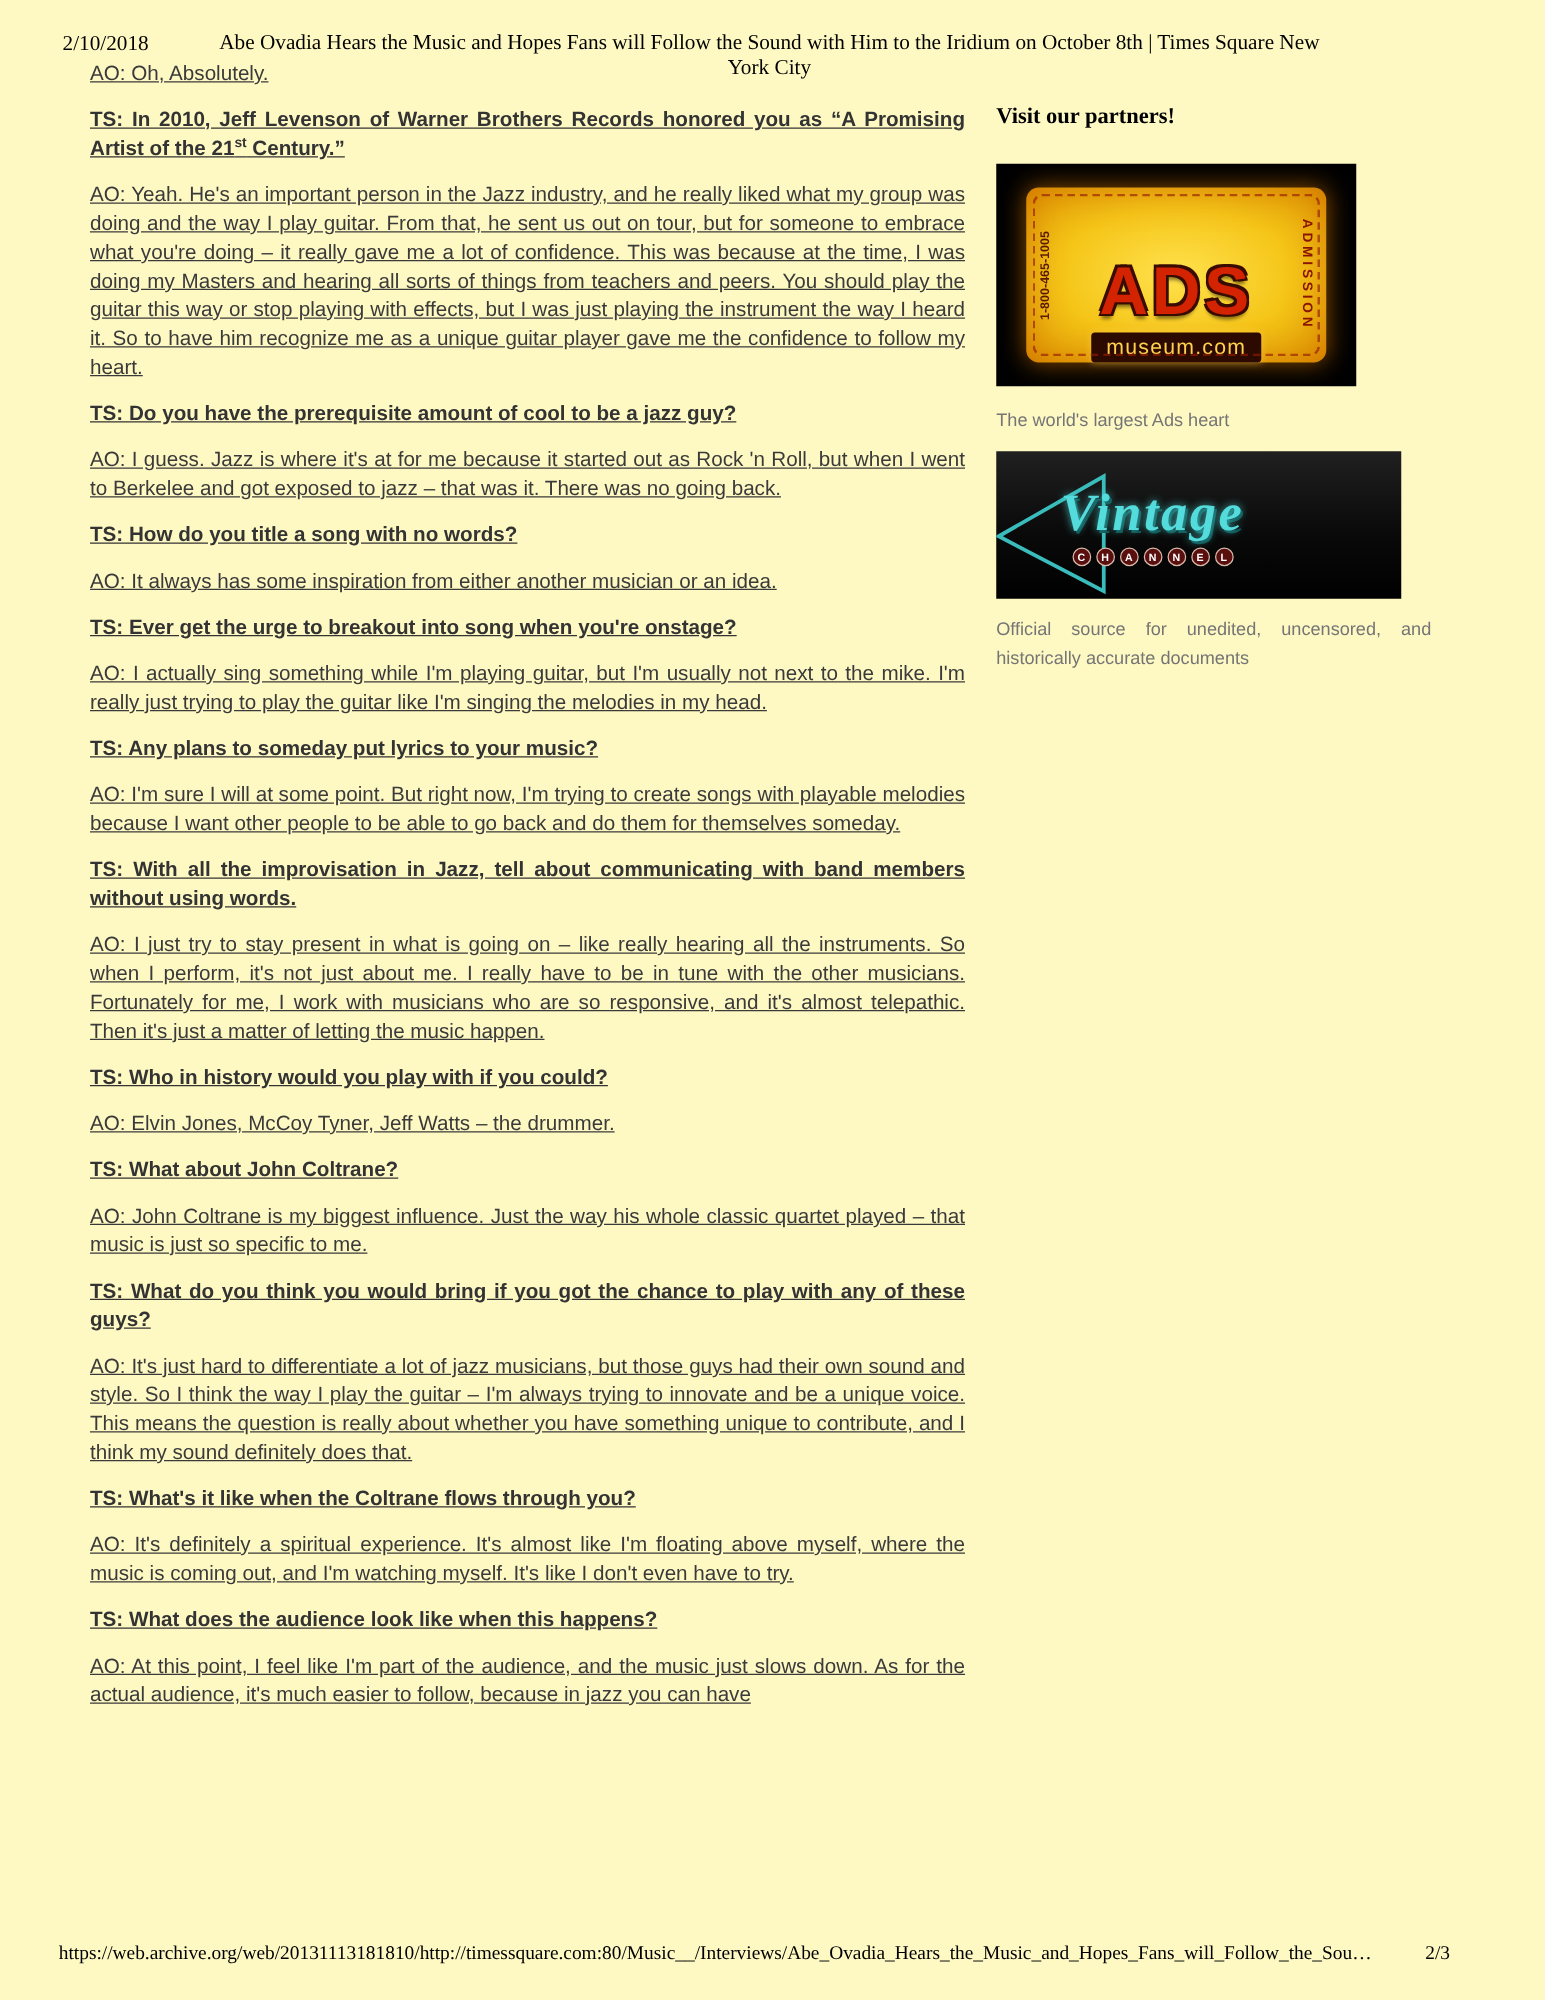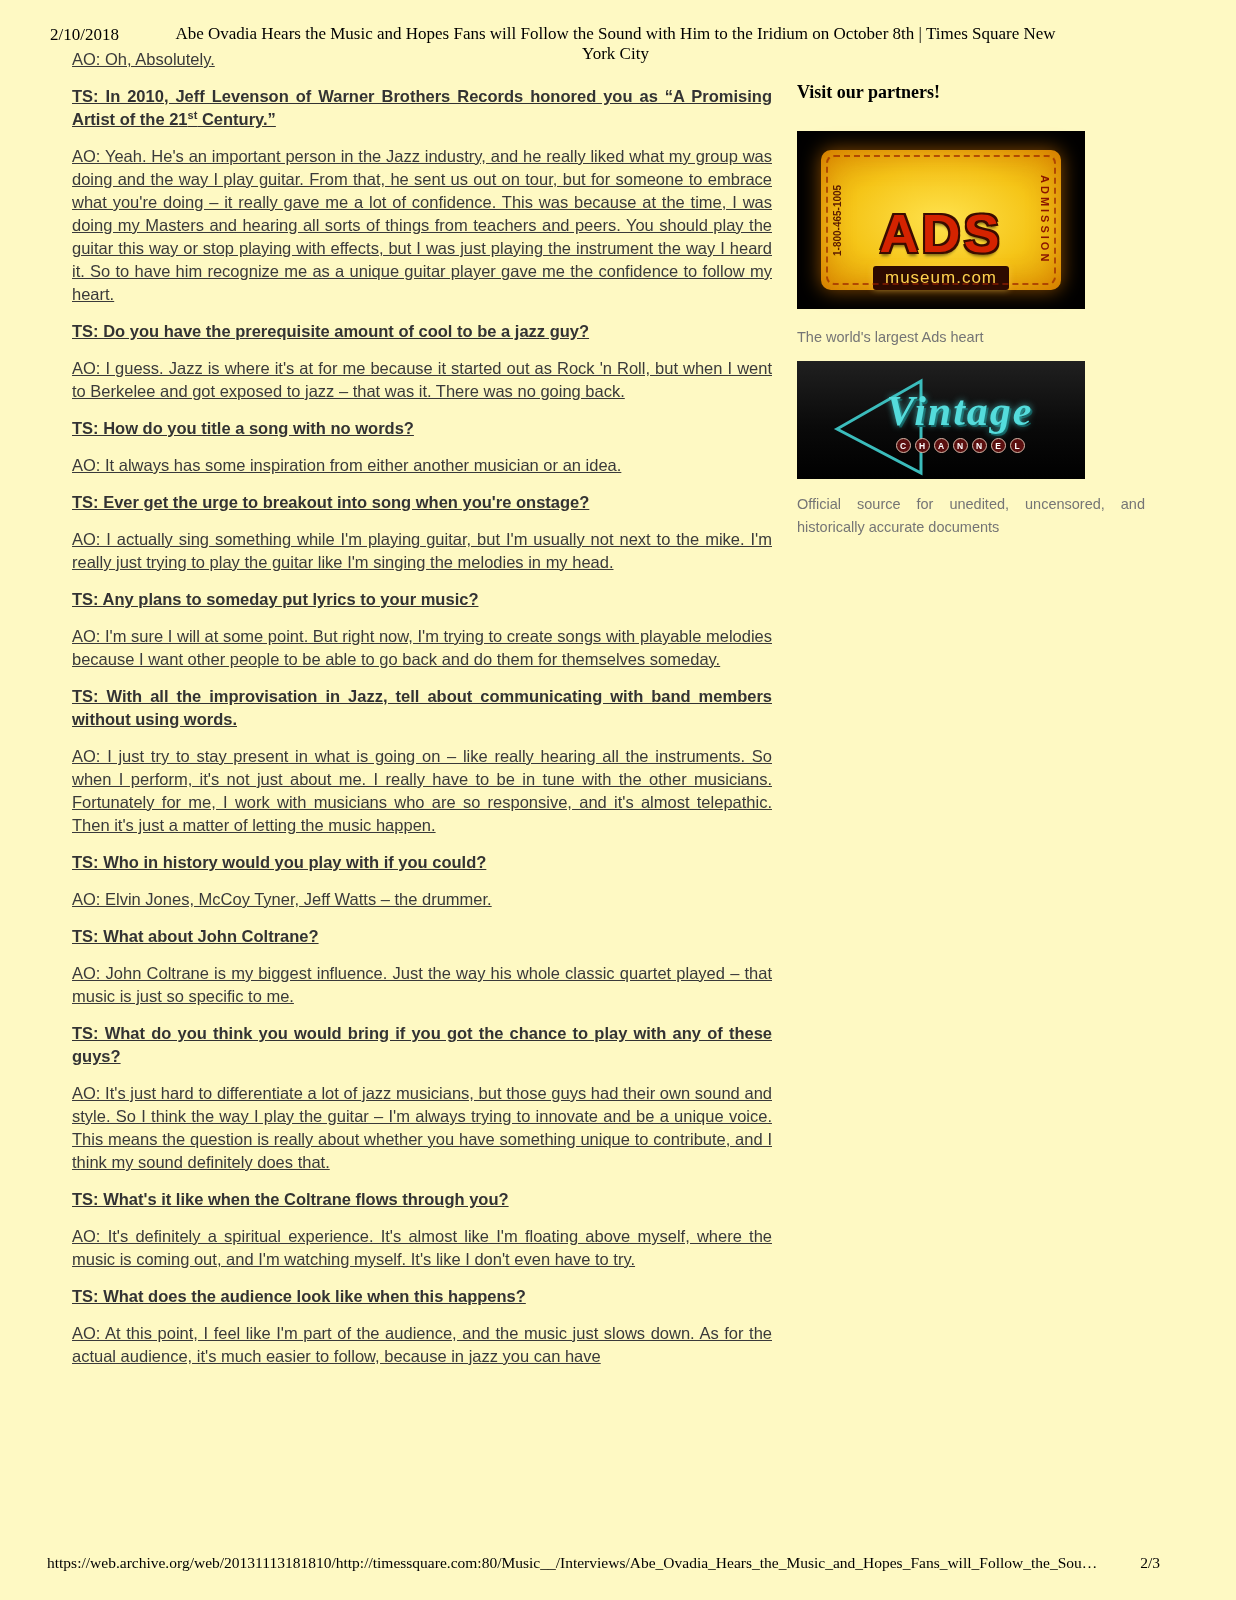--- a/index.html
+++ b/index.html
@@ -72,23 +72,23 @@
                  2px 2px 0 #3a0c00, 0 4px 3px rgba(0,0,0,.45);
   }
   .ads-domain {
     margin-top:6px; background:#2d0a00; color:#ffd24d; font-size:17px; font-weight:normal;
     padding:2px 12px; border-radius:3px; letter-spacing:1px;
     box-shadow:0 0 6px rgba(255,210,80,.5);
   }
 
   
   .ad-vintage {
-    width:288px; height:118px; margin-top:13px; position:relative; overflow:hidden;
+    width:324px; height:118px; margin-top:13px; position:relative; overflow:hidden;
     background:linear-gradient(180deg, #202020 0%, #0a0a0a 55%, #000 100%);
-    display:flex; align-items:center; justify-content:flex-end;
+    display:flex; align-items:center; justify-content:flex-start;
   }
   .vintage-logo { position:relative; text-align:center; width:250px; }
   .vintage-tri { position:absolute; left:-6px; top:-12px; width:250px; height:104px; }
   .vintage-word {
     position:relative; font-family:"Liberation Serif", serif; font-style:italic;
     font-weight:bold; font-size:42px; color:#54dcdc; letter-spacing:2px;
     text-shadow:0 0 7px rgba(80,220,220,.8), 2px 2px 0 #0a4b4b;
   }
   .chan-row { position:relative; display:flex; gap:4px; justify-content:center; margin-top:3px; }
   .chan-letter {

